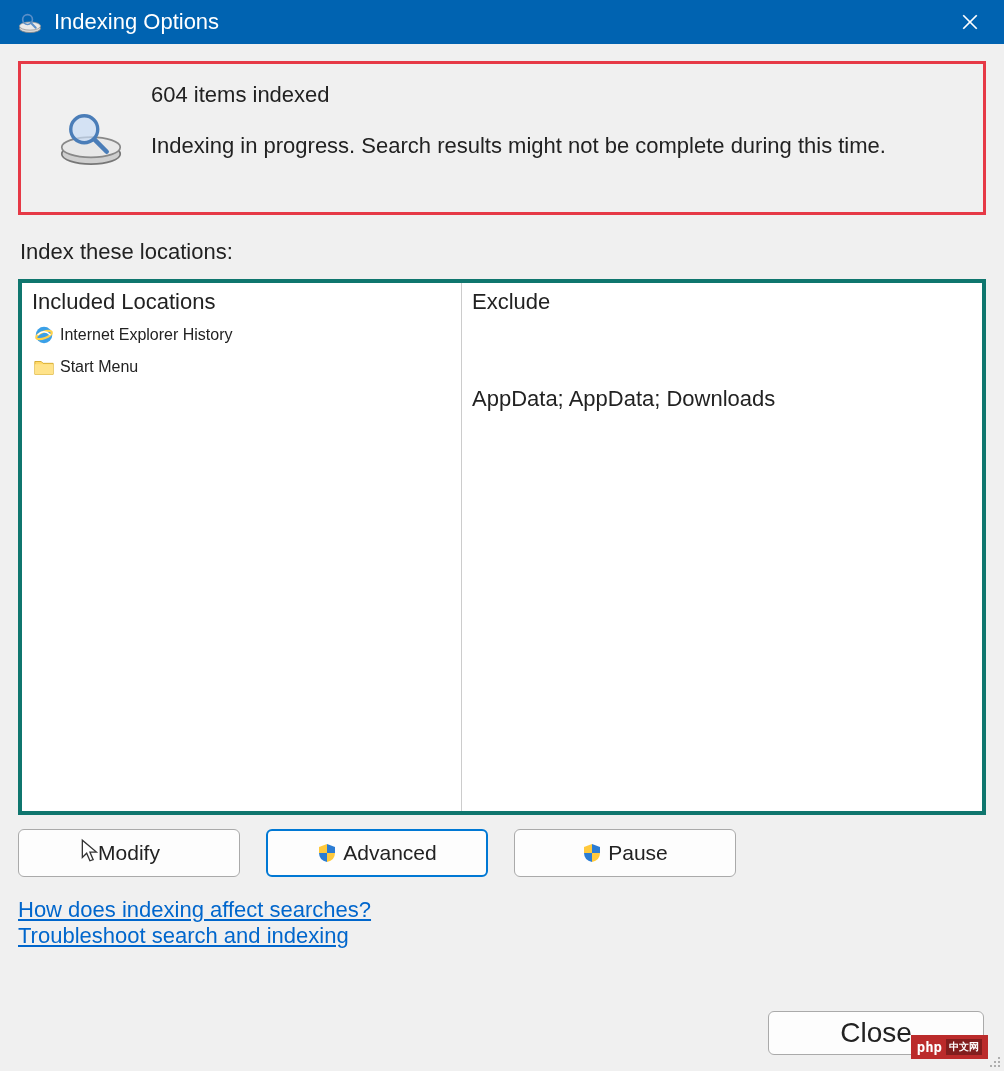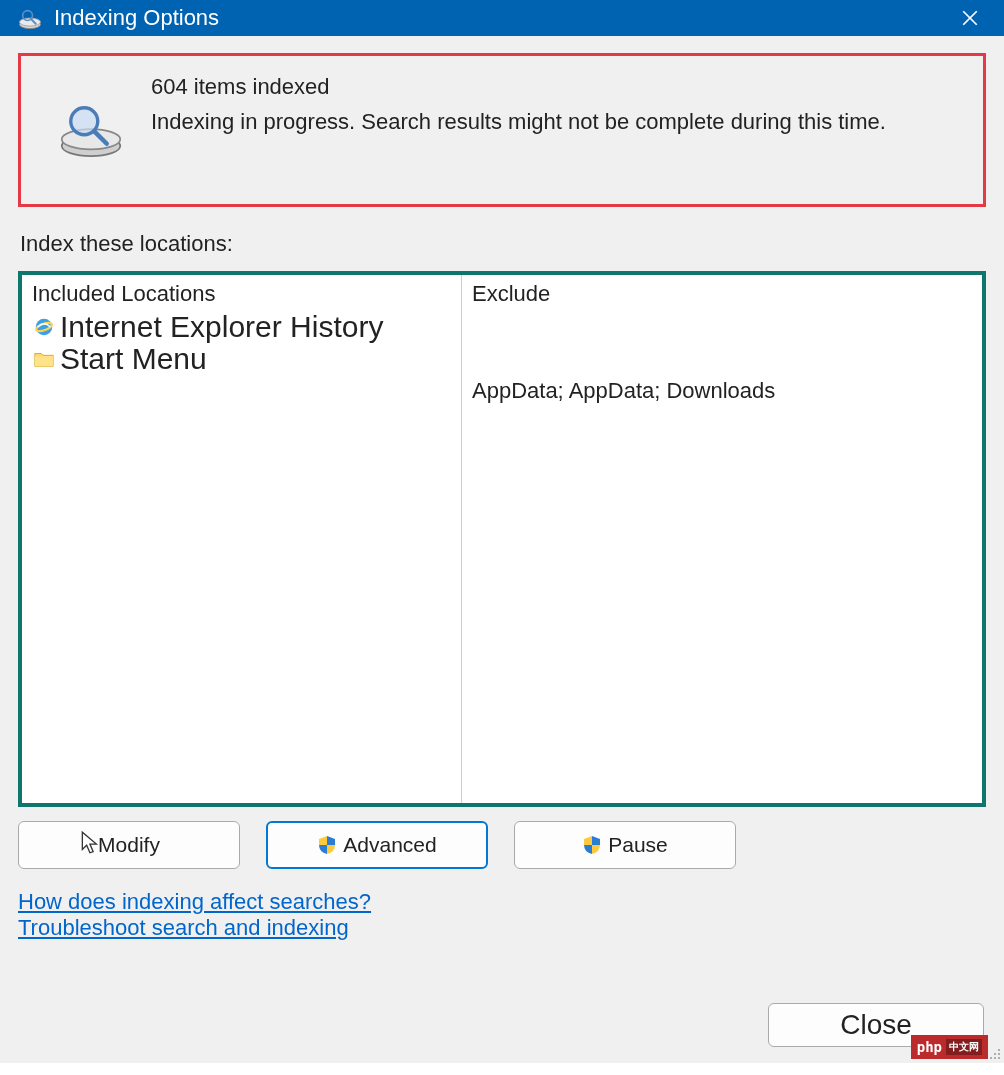--- a/index.html
+++ b/index.html
@@ -1,20 +1,20 @@
 <!DOCTYPE html>
 <html><head>
   <meta charset="utf-8">
   <style>
     * { box-sizing: border-box; margin: 0; padding: 0; }
     body { font-family: "Segoe UI", Tahoma, sans-serif; background: #fff; width: 1004px; height: 1075px; overflow: hidden; }
     
     .titlebar {
       background: #0063b1;
-      height: 36px;
+      height: 44px;
       display: flex;
       align-items: center;
       padding: 0 10px 0 16px;
       color: white;
     }
     .titlebar-icon { width: 28px; height: 28px; margin-right: 10px; display:flex; align-items:center; justify-content:center; }
     .titlebar-title { font-size: 22px; font-weight: 400; flex: 1; }
     .titlebar-close { width: 48px; height: 48px; display:flex; align-items:center; justify-content:center; cursor: pointer; font-size: 18px; }
     
     .content { padding: 17px 18px 20px 18px; background: #f0f0f0; height: calc(1075px - 48px); position: relative; }
@@ -22,36 +22,36 @@
     .status-box {
       border: 3px solid #e63946;
       background: #f0f0f0;
       padding: 18px 18px 40px 18px;
       display: flex;
       align-items: flex-start;
       gap: 24px;
     }
     .status-icon { width: 72px; height: 72px; margin-top: 18px; margin-left: 16px; display:flex; align-items:center; justify-content:center; }
     .status-text { flex: 1; }
-    .status-count { font-size: 22px; color: #222; margin-bottom: 8px; }
+    .status-count { font-size: 22px; color: #222; margin-bottom: 24px; }
     .status-msg { font-size: 22px; color: #222; line-height: 1.3; }
     
     .section-label { font-size: 22px; color: #222; margin: 24px 0 14px 2px; }
     
     .locations-box {
       background: #fff;
       border: 4px solid #0f766e;
       height: 536px;
       display: flex;
     }
     .col { padding: 6px 10px; }
     .col-left { width: 440px; border-right: 1px solid #ccc; }
     .col-right { flex: 1; }
     .col-header { font-size: 22px; color: #222; margin-bottom: 4px; }
-    .loc-row { display: flex; align-items: center; gap: 4px; font-size: 30px; color: #222; height: 32px; }
+    .loc-row { display: flex; align-items: center; gap: 4px; font-size: 16px; color: #222; height: 32px; }
     .loc-icon { width: 24px; height: 24px; display:inline-flex; align-items:center; justify-content:center; }
     .exclude-row { font-size: 22px; color: #222; height: 32px; display:flex; align-items:center; }
     
     .button-row { display: flex; gap: 26px; margin-top: 14px; align-items: center; }
     .btn {
       height: 48px;
       background: #fdfdfd;
       border: 1px solid #aaa;
       border-radius: 6px;
       font-size: 21px;

